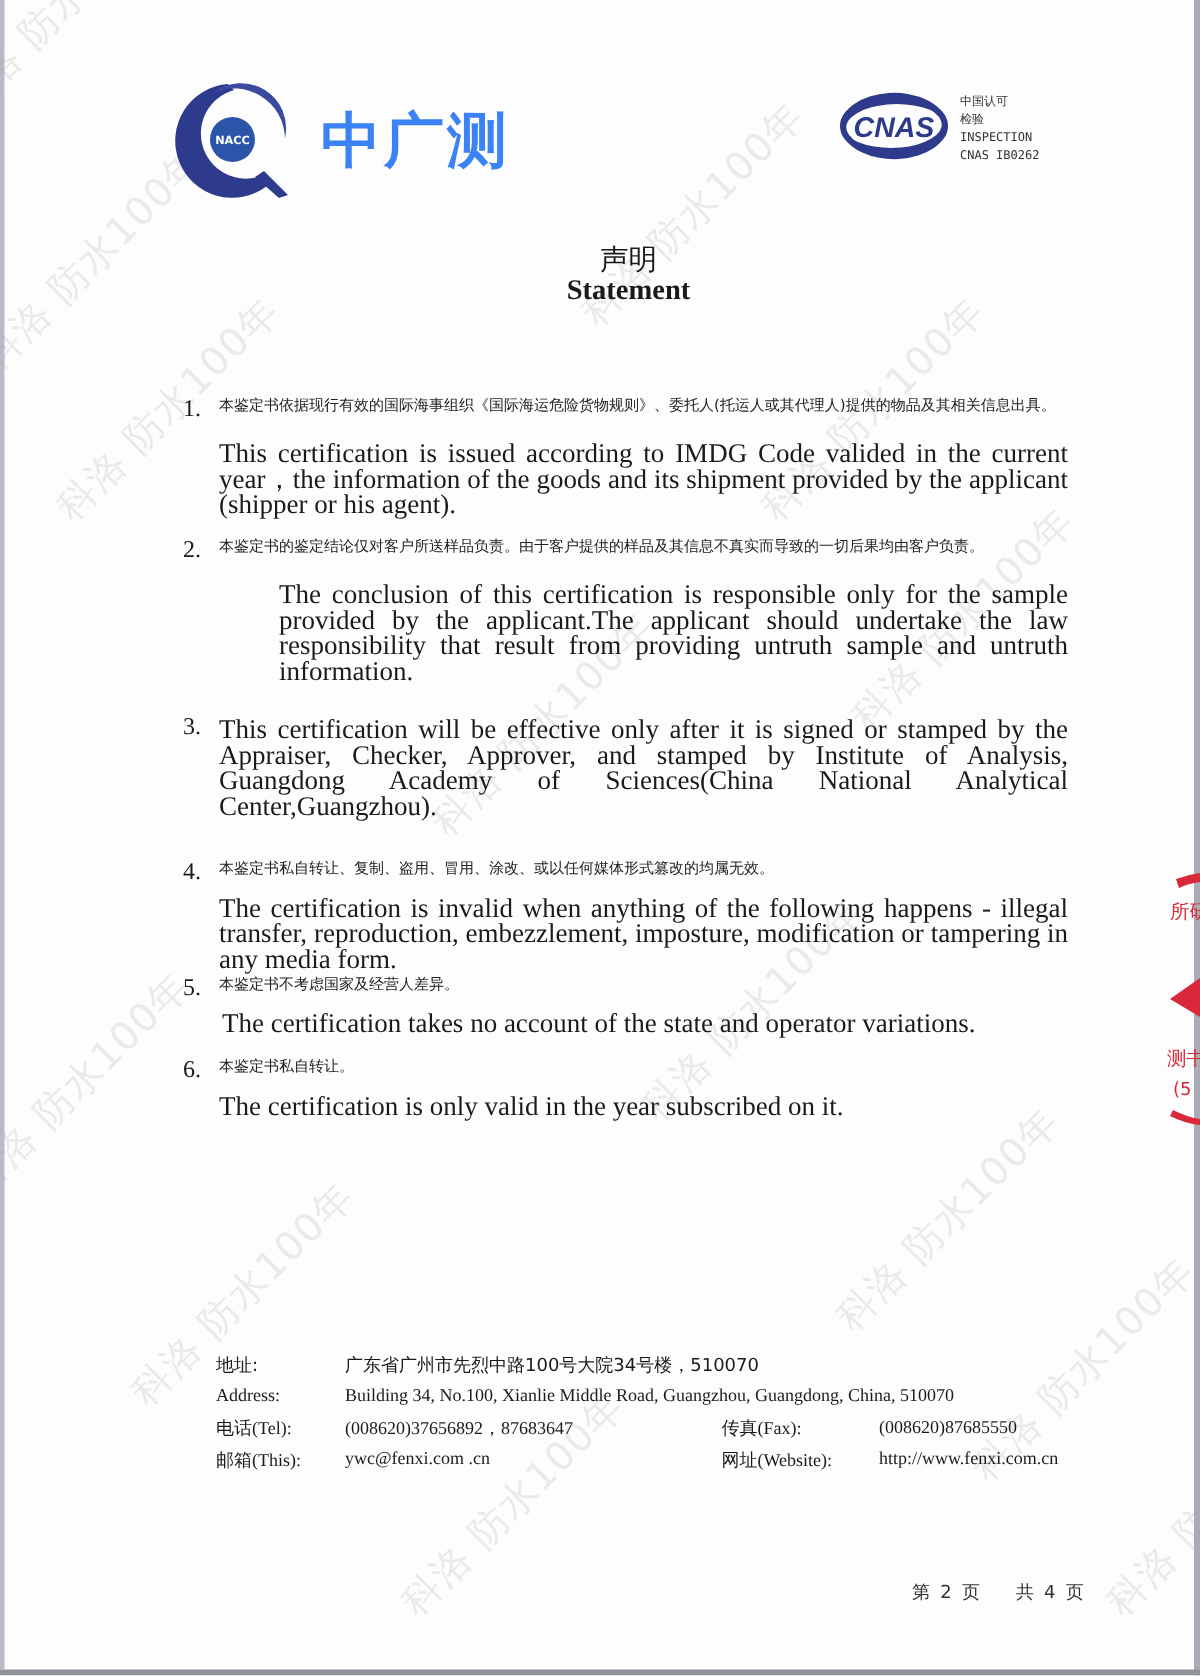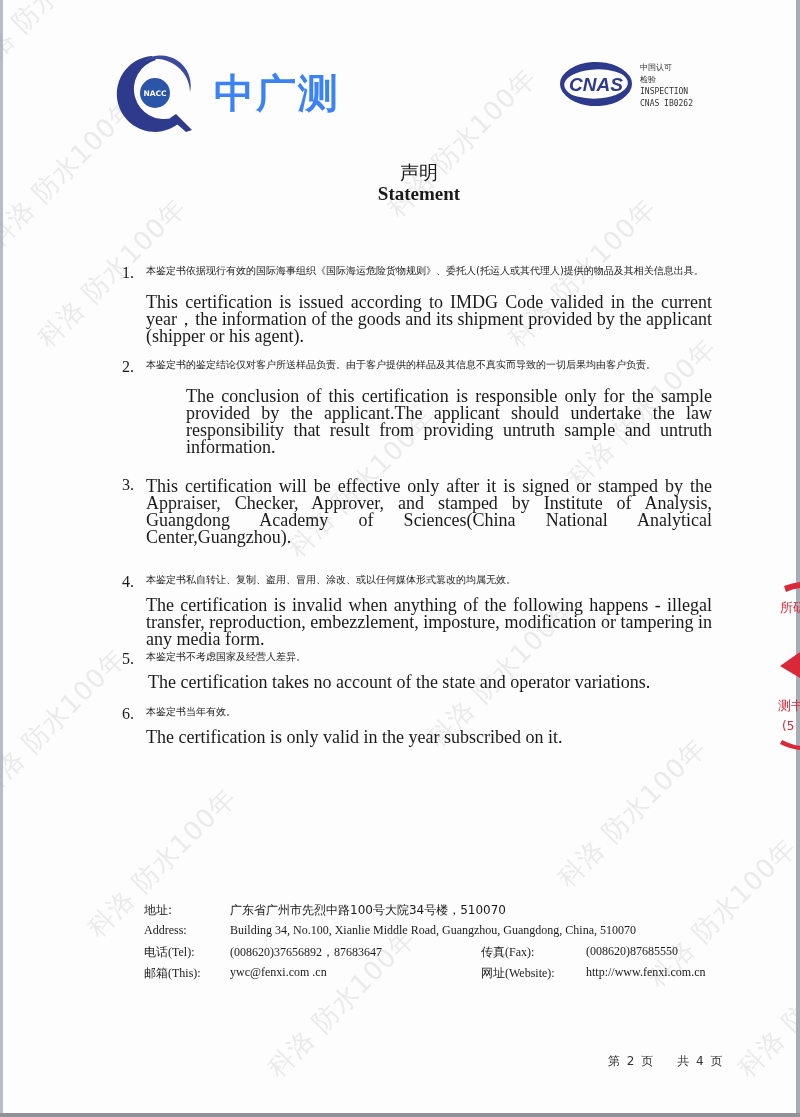--- a/index.html
+++ b/index.html
@@ -132,21 +132,21 @@
     <div class="clause-cn">本鉴定书私自转让、复制、盗用、冒用、涂改、或以任何媒体形式篡改的均属无效。</div>
     <div class="clause-en" style="margin-top:9px;">The certification is invalid when anything of the following happens - illegal transfer, reproduction, embezzlement, imposture, modification or tampering in any media form.</div>
   </div>
   <div class="clause" style="position:absolute;top:386px;width:566px;">
     <span class="clause-num">5.</span>
     <div class="clause-cn">本鉴定书不考虑国家及经营人差异。</div>
     <div class="clause-en" style="margin-top:9px;padding-left:2px;">The certification takes no account of the state and operator variations.</div>
   </div>
   <div class="clause" style="position:absolute;top:441px;width:566px;">
     <span class="clause-num">6.</span>
-    <div class="clause-cn">本鉴定书当年有效。</div>
+    <div class="clause-cn">本鉴定书私自转让。</div>
     <div class="clause-en" style="margin-top:9px;">The certification is only valid in the year subscribed on it.</div>
   </div>
 </div>
 
 <svg class="seal-edge" viewBox="0 0 30 168">
   <path d="M14 4 Q22 1 30 0 L30 6 Q22 7 16 10 Z" fill="#d8283a"></path>
   <text x="10" y="30" font-family="DejaVu Sans, sans-serif" font-size="13" fill="#d8283a">所研</text>
   <polygon points="30,70 10,84 30,96" fill="#d8283a"></polygon>
   <text x="8" y="128" font-family="DejaVu Sans, sans-serif" font-size="13" fill="#d8283a">测书</text>
   <text x="12" y="148" font-family="DejaVu Sans, sans-serif" font-size="12" fill="#d8283a">(5</text>

